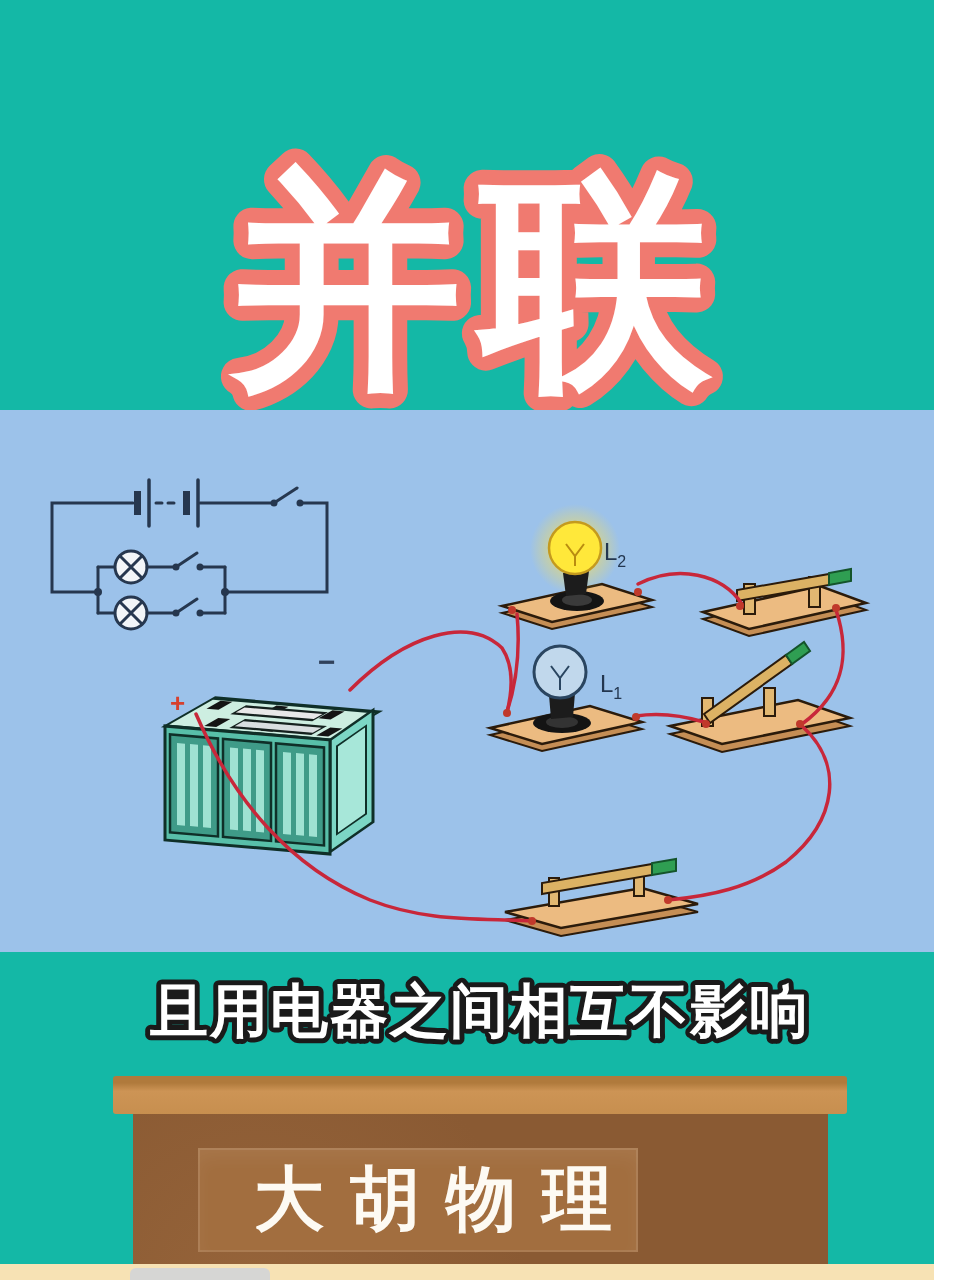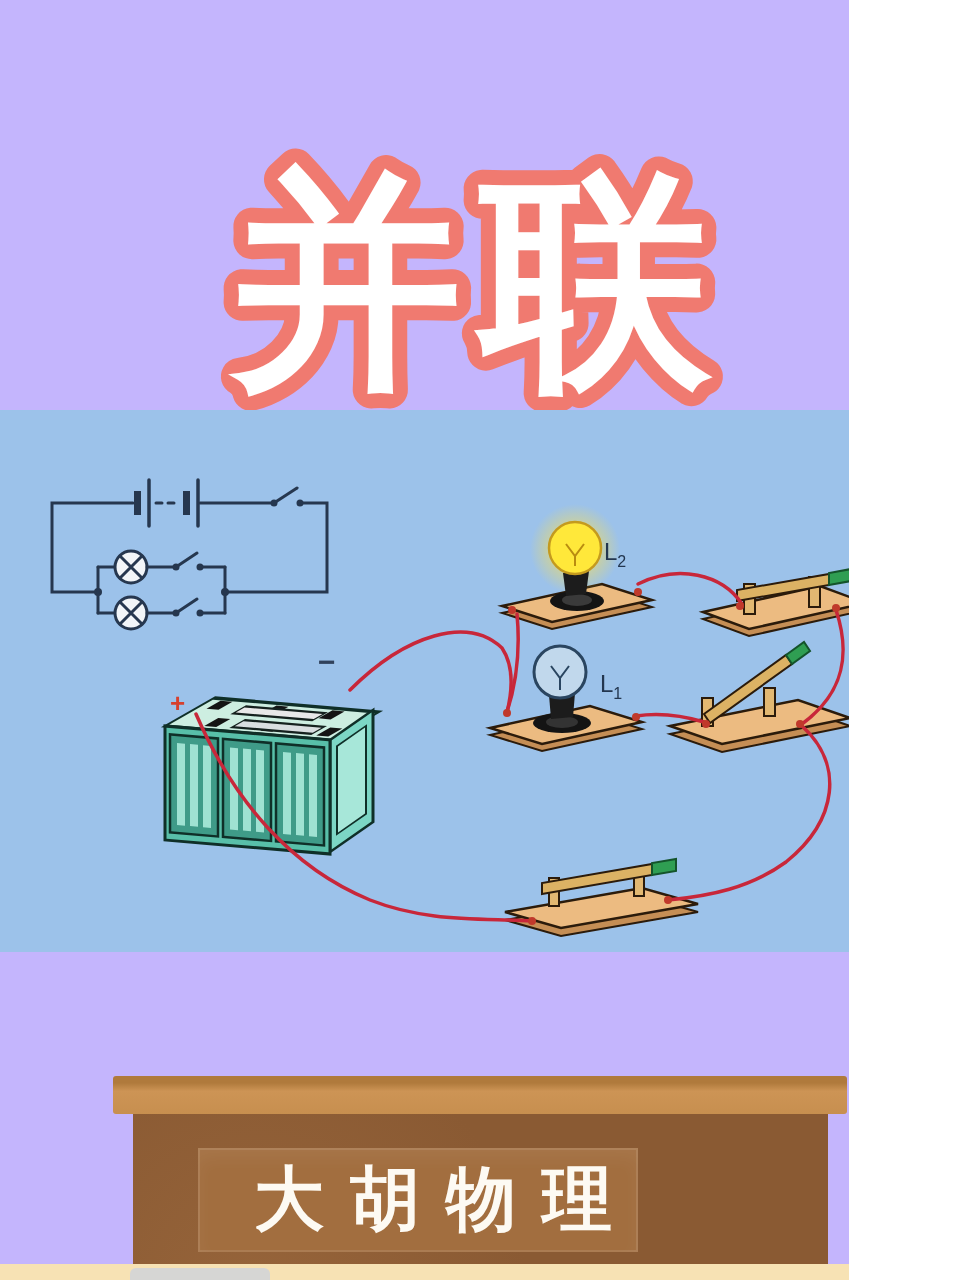--- a/index.html
+++ b/index.html
@@ -1,16 +1,16 @@
 <!DOCTYPE html>
 <html><head>
 <meta charset="utf-8">
 <style>
   html,body{margin:0;padding:0;}
-  .page{position:relative;width:849px;height:1280px;background:#c4b5fd;overflow:hidden;
+  .page{position:relative;width:934px;height:1280px;background:#14b8a6;overflow:hidden;
         font-family:"Liberation Sans","DejaVu Sans",sans-serif;}
   .header{position:absolute;left:0;top:0;width:959px;height:410px;}
   .circuit-panel{position:absolute;left:0;top:410px;width:959px;height:542px;background:#9cc2ea;}
   .caption-sec{position:absolute;left:0;top:952px;width:959px;height:124px;}
   .desk-sec{position:absolute;left:0;top:1076px;width:959px;height:204px;}
   .desk-top{position:absolute;left:113px;top:0;width:734px;height:38px;
             background:linear-gradient(#b07a3c 0%,#b07a3c 18%,#cd9455 40%,#c78f4f 100%);
             border-radius:3px;}
   .desk-body{position:absolute;left:133px;top:38px;width:695px;height:150px;background:#8a5a33;
              background:radial-gradient(circle at 18% 120%, #96643a 0%, #8a5a33 45%);}
@@ -193,20 +193,26 @@
           <circle cx="668" cy="900" r="4"></circle>
       </g>
 
       <text x="170" y="712" font-size="26" font-weight="bold" fill="#d6402e">+</text>
       <text x="318" y="672" font-size="30" font-weight="bold" fill="#31425c">−</text>
       <text x="604" y="560" font-size="24" fill="#23364f"><tspan>L</tspan><tspan dy="7" font-size="16">2</tspan></text>
       <text x="600" y="692" font-size="24" fill="#23364f"><tspan>L</tspan><tspan dy="7" font-size="16">1</tspan></text>
     </svg>
   </div>
 
+  <div class="caption-sec">
+
+    <svg width="959" height="124" viewBox="0 0 959 124">
+      <text x="480" y="79" text-anchor="middle" font-size="58" font-weight="bold" letter-spacing="2" fill="#ffffff" stroke="#1a1a1a" stroke-width="10" stroke-linejoin="round" paint-order="stroke">且用电器之间相互不影响</text>
+    </svg>
+  </div>
 
   <div class="desk-sec">
     <div class="desk-top"></div>
     <div class="desk-body"></div>
     <div class="desk-panel">
       <div class="brand">大胡物理</div>
     </div>
     <div class="floor"></div>
     <div class="gray-object"></div>
   </div>

